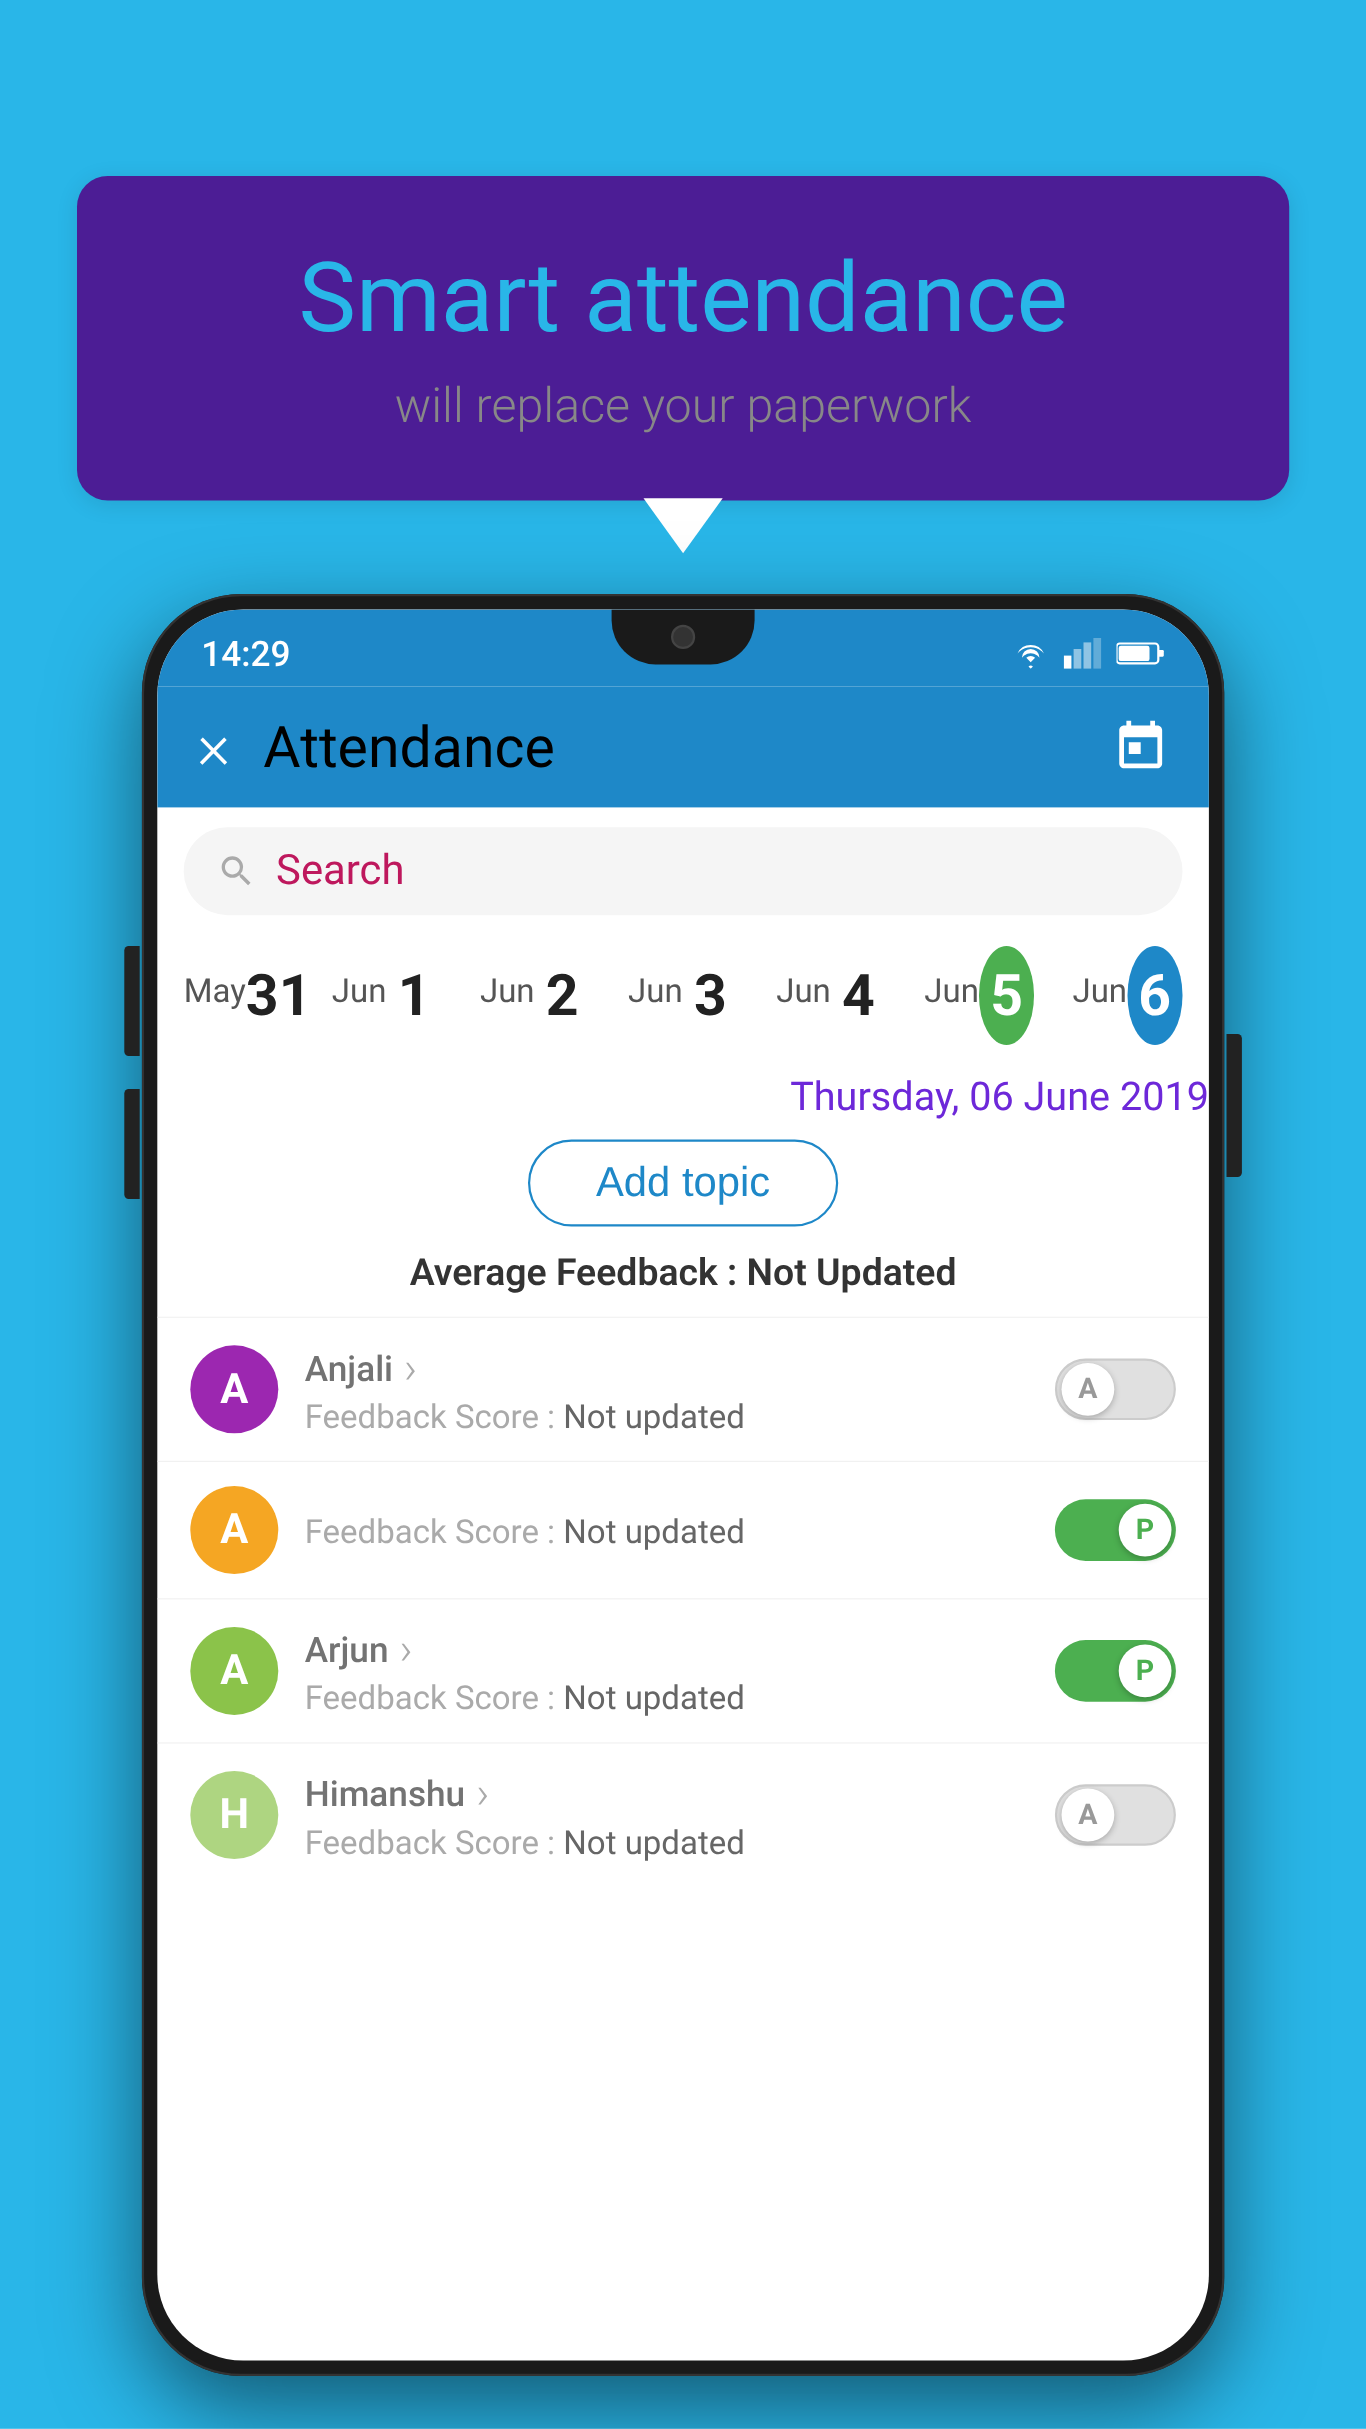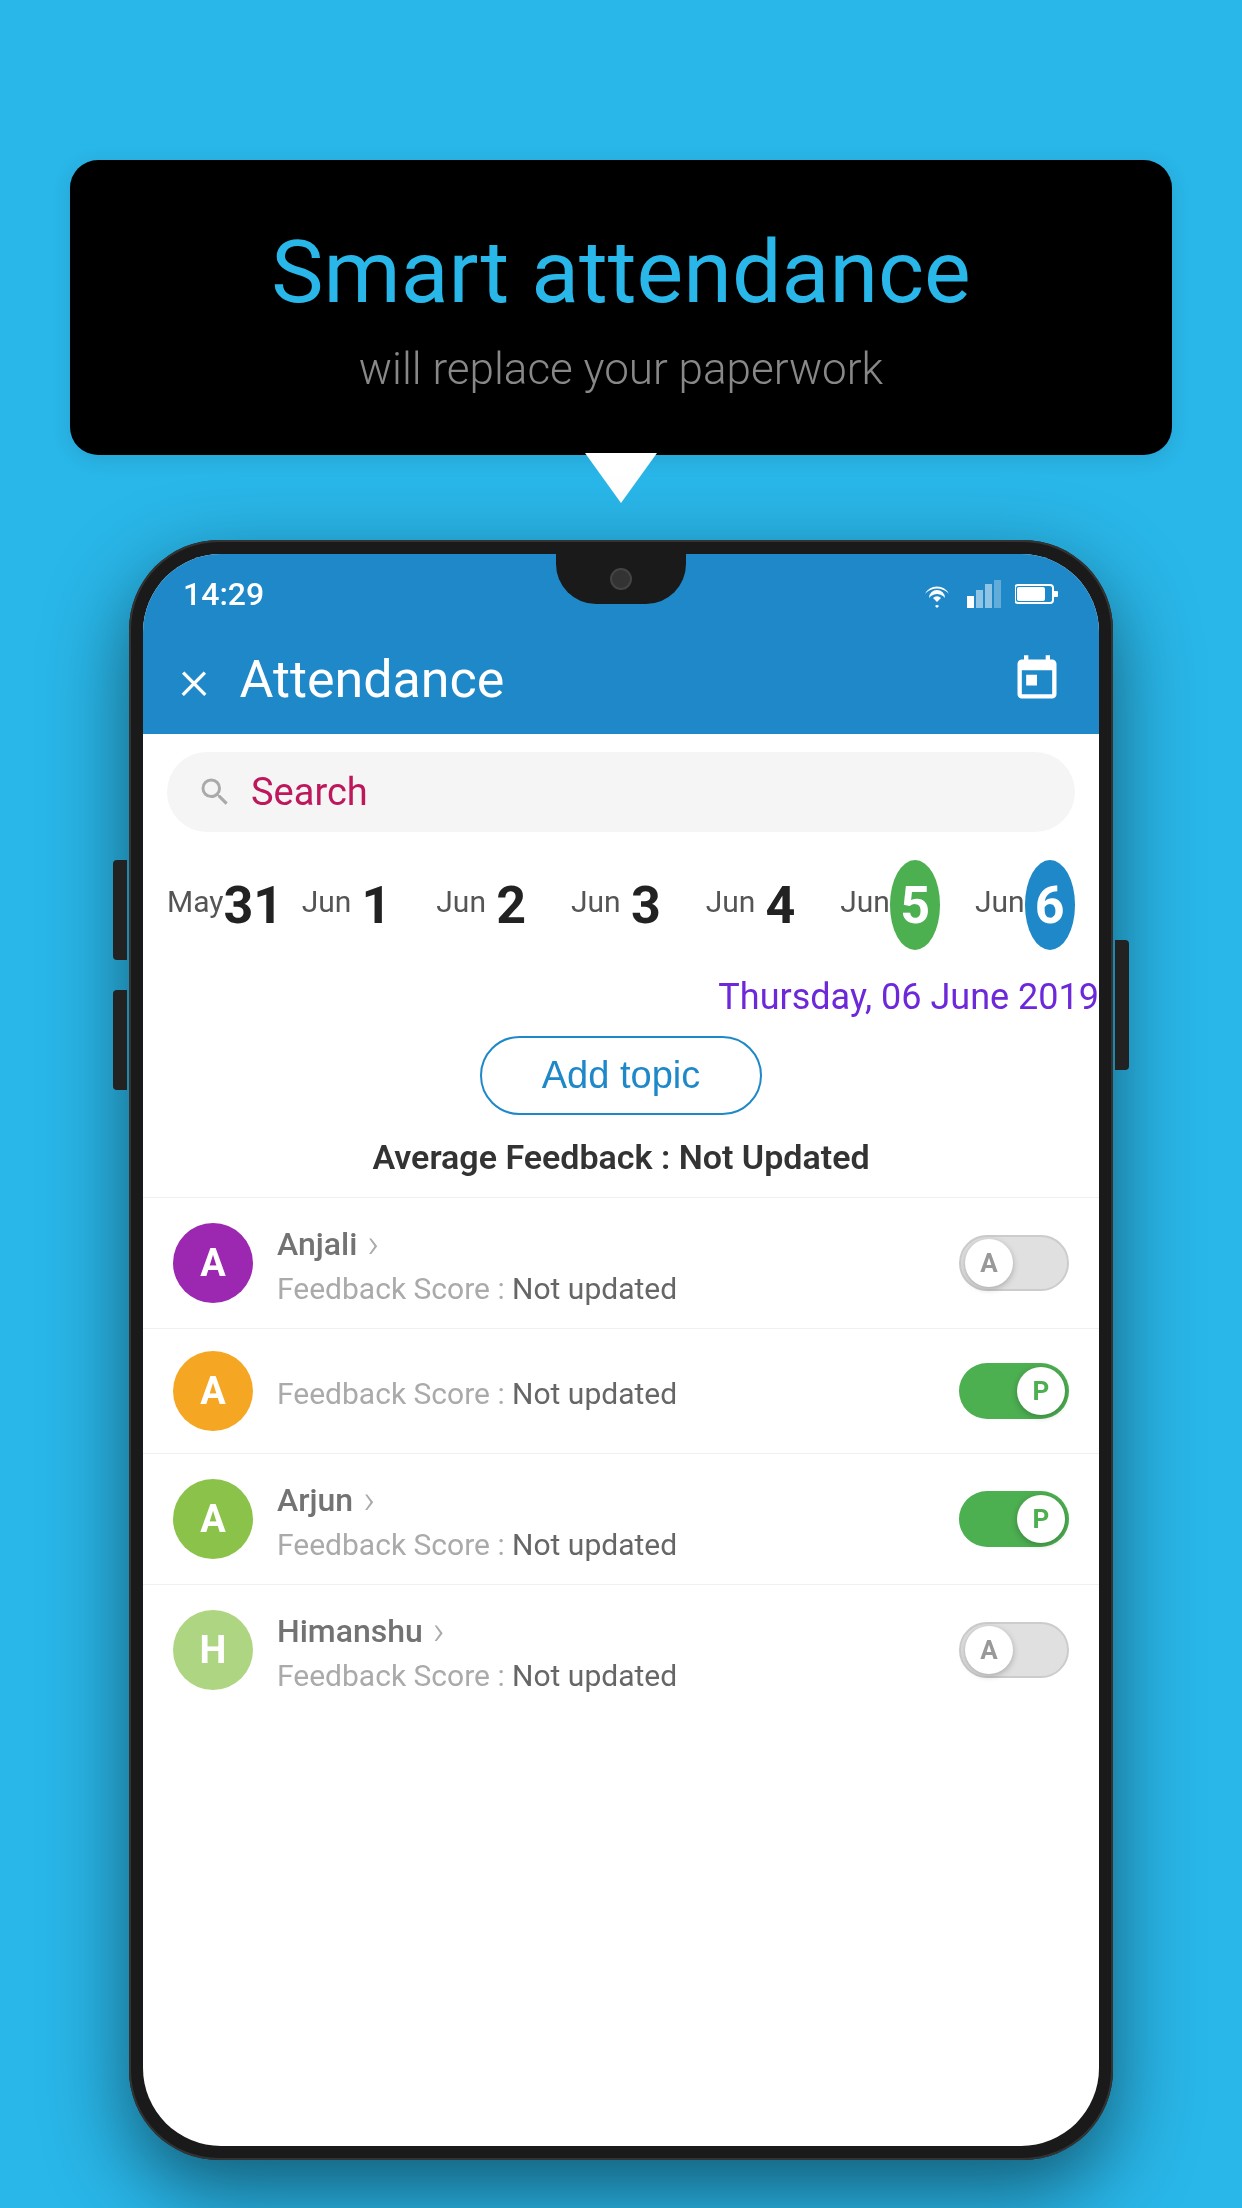--- a/index.html
+++ b/index.html
@@ -18,21 +18,21 @@
       position: absolute;
       top: 160px;
       left: 70px;
       right: 70px;
       display: flex;
       flex-direction: column;
       align-items: center;
     }
 
     .speech-bubble {
-      background: #000000;
+      background: #4c1d95;
       border-radius: 28px;
       padding: 60px 80px;
       text-align: center;
       width: 100%;
       position: relative;
       box-shadow: 0 4px 20px rgba(0,0,0,0.1);
     }
 
     .speech-bubble::after {
       content: '';
@@ -168,21 +168,21 @@
     .app-bar {
       background: #1e88c8;
       height: 110px;
       display: flex;
       align-items: center;
       padding: 0 36px;
       gap: 30px;
     }
 
     .app-bar-title {
-      color: #ffffff;
+      color: #000000;
       font-size: 52px;
       font-weight: 400;
       flex: 1;
     }
 
     .app-bar-icon {
       color: white;
       font-size: 50px;
       cursor: pointer;
     }

